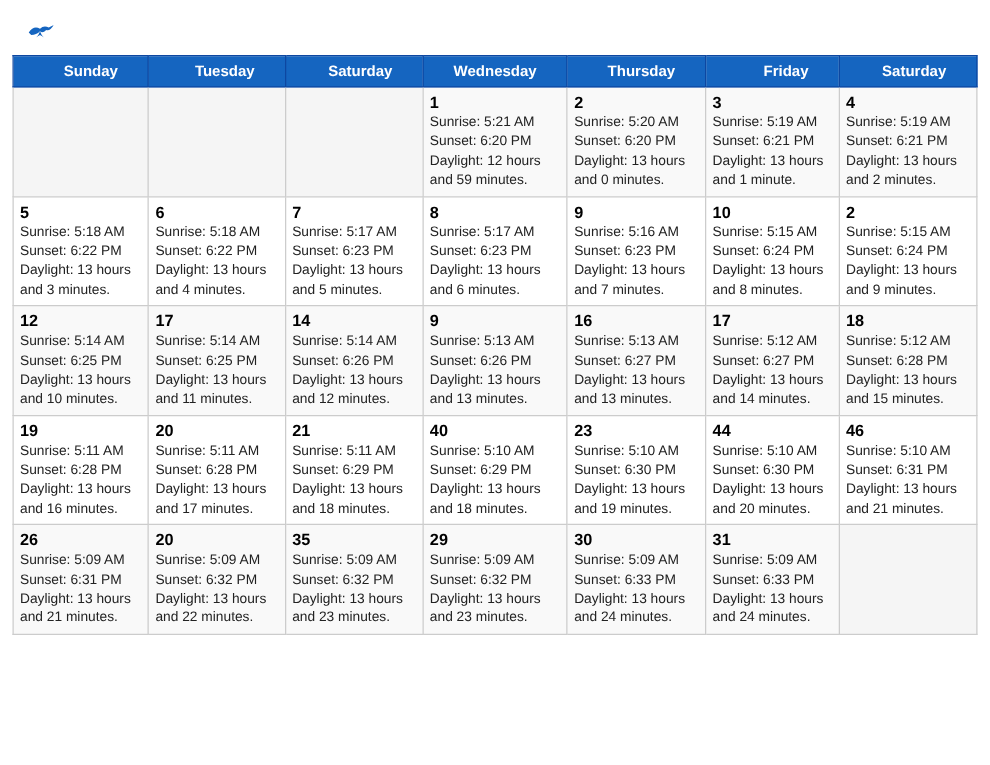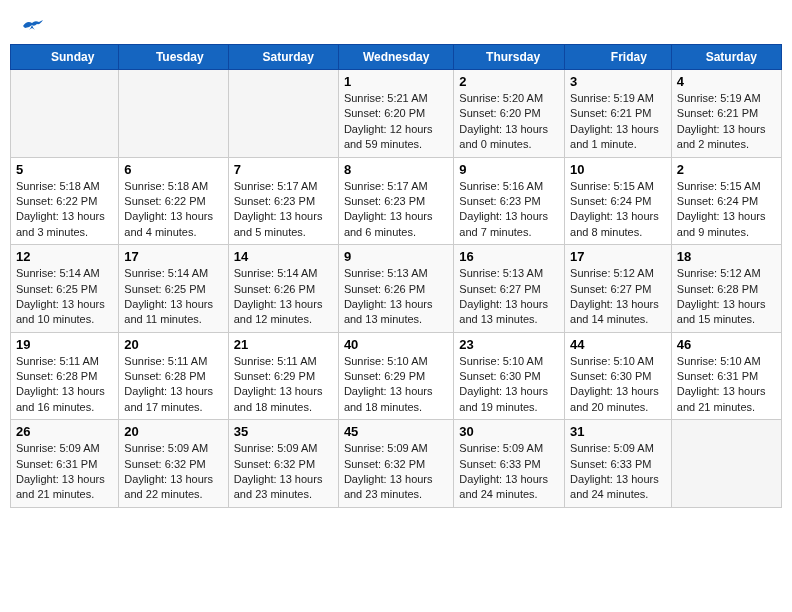--- a/index.html
+++ b/index.html
@@ -228,21 +228,21 @@
         </td>
         <td>
           <span class="day-number">20</span>
           <div class="day-info">Sunrise: 5:09 AM<br>Sunset: 6:32 PM<br>Daylight: 13 hours and 22 minutes.</div>
         </td>
         <td>
           <span class="day-number">35</span>
           <div class="day-info">Sunrise: 5:09 AM<br>Sunset: 6:32 PM<br>Daylight: 13 hours and 23 minutes.</div>
         </td>
         <td>
-          <span class="day-number">45</span>
+          <span class="day-number">29</span>
           <div class="day-info">Sunrise: 5:09 AM<br>Sunset: 6:32 PM<br>Daylight: 13 hours and 23 minutes.</div>
         </td>
         <td>
           <span class="day-number">30</span>
           <div class="day-info">Sunrise: 5:09 AM<br>Sunset: 6:33 PM<br>Daylight: 13 hours and 24 minutes.</div>
         </td>
         <td>
           <span class="day-number">31</span>
           <div class="day-info">Sunrise: 5:09 AM<br>Sunset: 6:33 PM<br>Daylight: 13 hours and 24 minutes.</div>
         </td>

